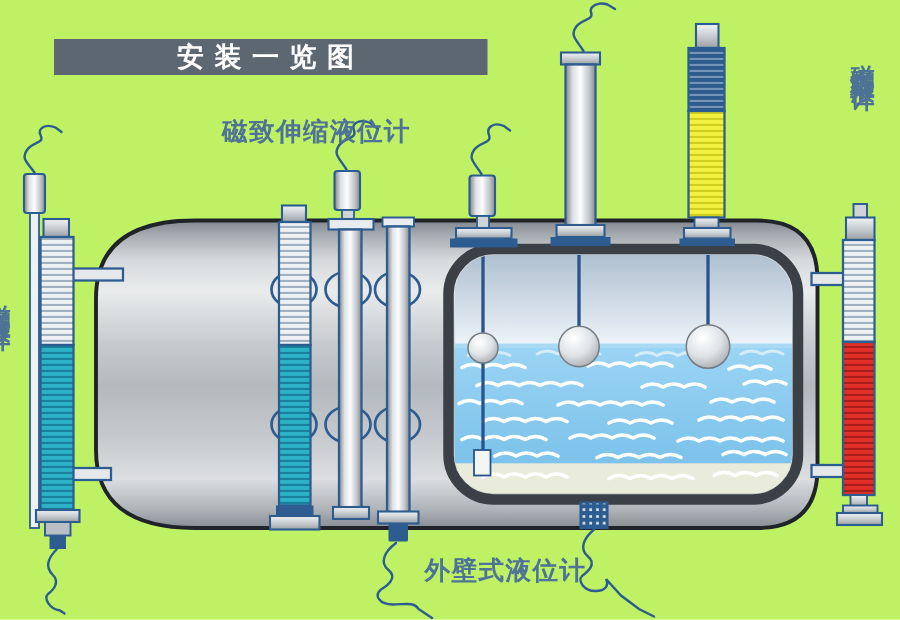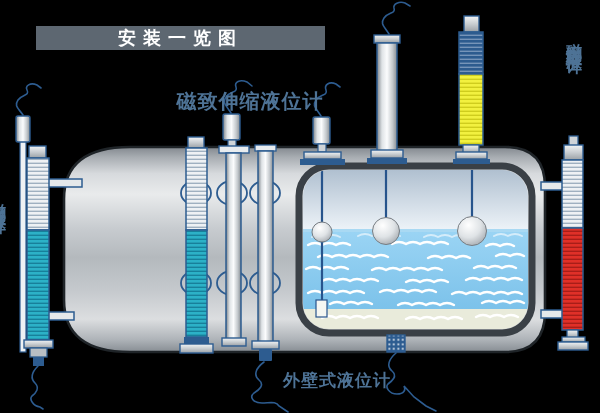--- a/index.html
+++ b/index.html
@@ -1,26 +1,26 @@
 <!DOCTYPE html>
 <html><head>
 <meta charset="utf-8">
 <style>
   html,body{margin:0;padding:0;}
   .stage{
-    position:relative;width:600px;height:413px;background:#000000;
+    position:relative;width:600px;height:413px;background:#bef264;
     overflow:hidden;font-family:"Liberation Sans",sans-serif;
   }
   .title-bar{
     position:absolute;left:36px;top:26px;width:289px;height:24px;
     background:#5d6771;color:#ffffff;font-size:18px;font-weight:bold;
     letter-spacing:7px;text-align:center;line-height:24px;
   }
   .lbl{position:absolute;color:#4e7396;font-weight:600;}
-  .lbl-magneto{left:148px;top:88px;width:204px;text-align:center;font-size:20px;letter-spacing:1px;}
+  .lbl-magneto{left:148px;top:76px;width:204px;font-size:17px;letter-spacing:1px;}
   .lbl-ext{left:283px;top:369px;width:110px;text-align:left;font-size:17px;letter-spacing:1px;}
   .lbl-vert{writing-mode:vertical-rl;text-orientation:upright;font-size:16px;letter-spacing:3px;}
   .lbl-flap-right{left:563px;top:30px;height:130px;}
   .lbl-flap-left{left:-13px;top:190px;height:130px;}
   svg{position:absolute;left:0;top:0;}
 </style>
 </head>
 <body>
 
 <div class="stage">

